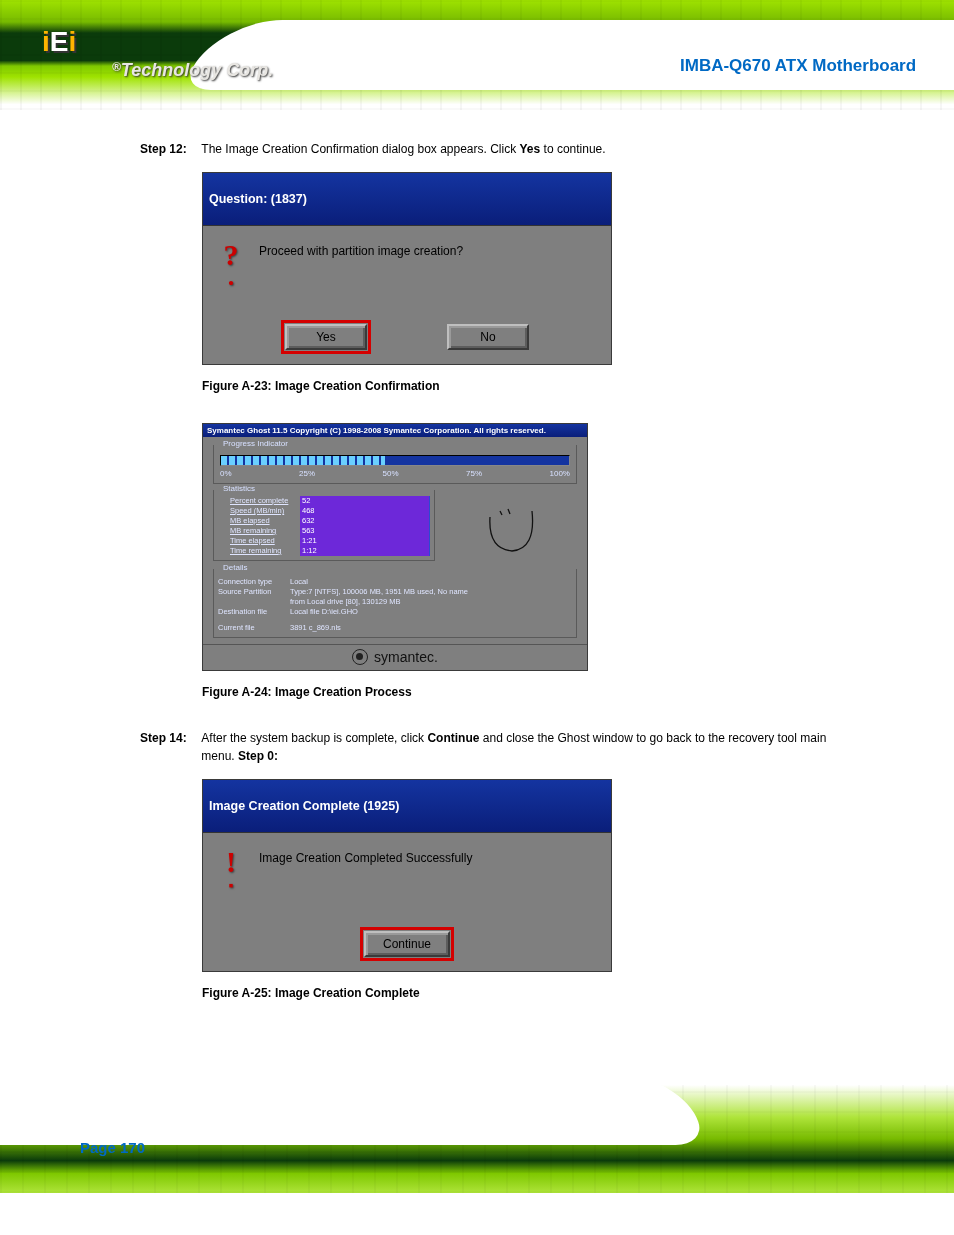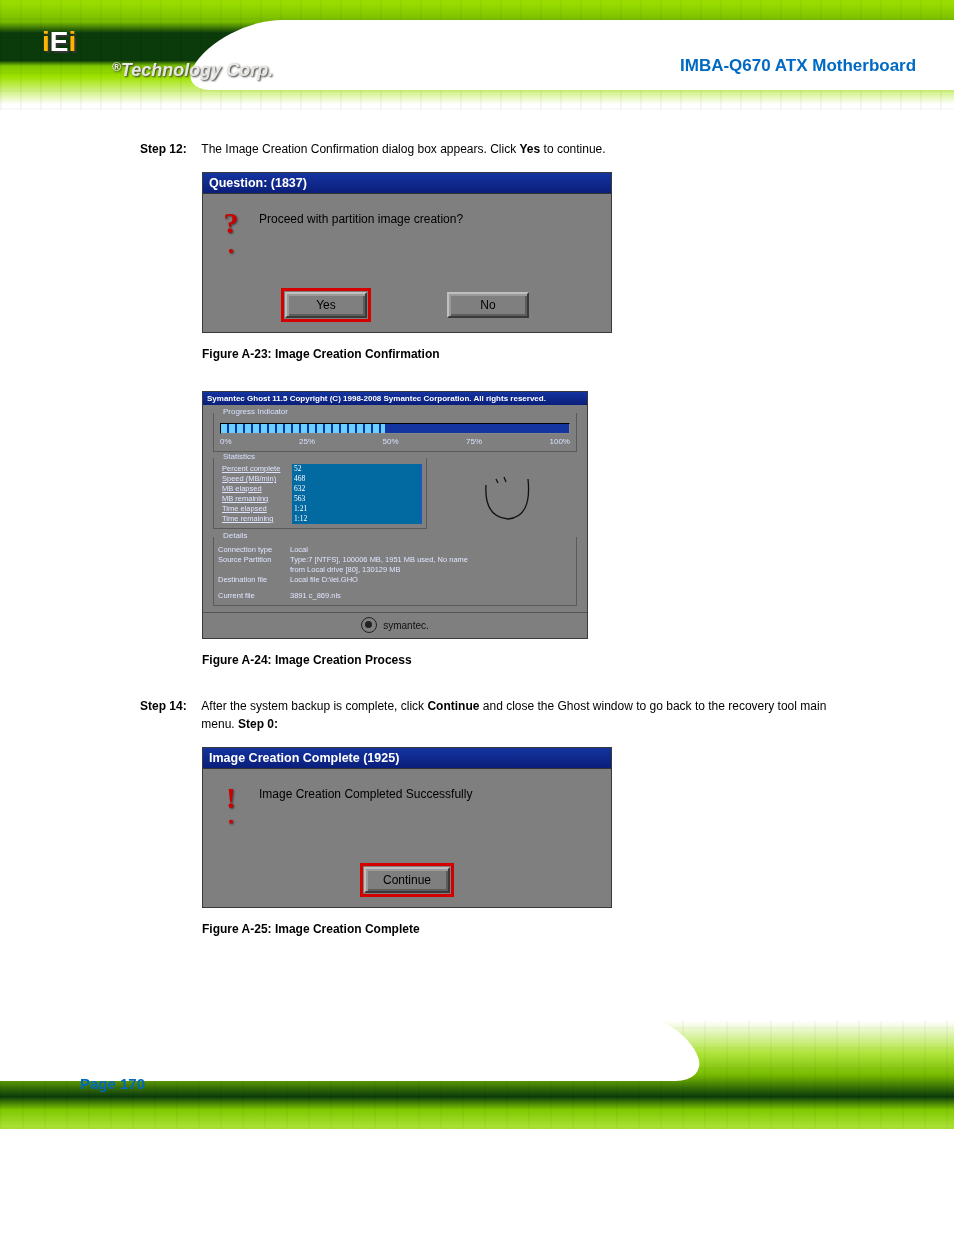--- a/index.html
+++ b/index.html
@@ -66,21 +66,21 @@
     margin: 6px 0 8px 62px;
     border: 1px solid #3a3a3a;
     background:#7f7f7f;
     width: 408px;
   }
   .dlg-title {
     background: linear-gradient(#1434a0,#0a1e7a);
     color:#fff;
     font-weight:bold;
     font-size:12.5px;
-    padding:3px 6px;
+    padding:19px 6px;
     border-bottom:1px solid #333;
     font-family: Tahoma, Arial, sans-serif;
   }
   .dlg-body {
     padding: 16px 14px 14px 14px;
     color:#000; font-size:12px;
     min-height: 60px;
     display:flex; gap:14px;
   }
   .qmark, .bang {
@@ -146,49 +146,48 @@
   .progress-inner {
     height:100%;
     background: repeating-linear-gradient(90deg,#6ad0ff 0 6px,#1434a0 6px 8px);
     width:47%;
   }
   .ticks { display:flex; justify-content:space-between; font-size:8px; padding:1px 2px; }
 
   .ghost-cols { display:flex; gap:8px; margin:6px 10px; }
   .statbox {
     border:1px solid #5a5a5a; border-top:none;
-    padding:6px 4px 4px 8px; position:relative;
+    padding:6px 4px 4px 16px; position:relative;
     flex:0 0 200px;
   }
   .statrow { display:flex; font-size:7.5px; color:#dfe5ff; line-height:10px;}
   .statrow .k { width:70px;text-decoration:underline; }
   .statrow .v {
     flex:1;
-    background:#0369a1; color:#fff;
+    background:#6d28d9; color:#fff;
     padding:0 2px;
     border-right:1px solid #2b4bd0;
-    font-family:Liberation Serif, serif;
   }
   .ghost-mascot {
     flex:1; display:flex; align-items:center; justify-content:center;
     color:#111; font-size:22px; padding-top:4px;
   }
 
   .det-row { display:flex; font-size:7.5px; color:#dfe5ff; line-height:10px; }
   .det-row .k { width:72px; }
   .det-row .v { flex:1; }
 
   .symantec-bar {
     display:flex; align-items:center; justify-content:center;
     gap:6px; padding:4px 0 5px 0;
     border-top:1px solid #555;
   }
   .symantec-bar .ring { width:14px; height:14px; border:1.5px solid #222; border-radius:50%; position:relative;}
   .symantec-bar .ring::after { content:""; position:absolute; left:3px; top:3px; width:7px; height:7px; background:#222; border-radius:50%;}
-  .symantec-bar .txt { font-size:10px; color:#111; }
+  .symantec-bar .txt { font-size:14px; color:#111; }
 
   
   .footer-banner {
     position:relative; height:108px;
     background: linear-gradient(to bottom, #fff 0%, #aee43a 30%, #77ba00 50%, #0b3b0b 70%, #7fc800 82%, #aee43a 100%);
     overflow:hidden;
     margin-top:30px;
   }
   .footer-banner .pcb {
     position:absolute; inset:0;

